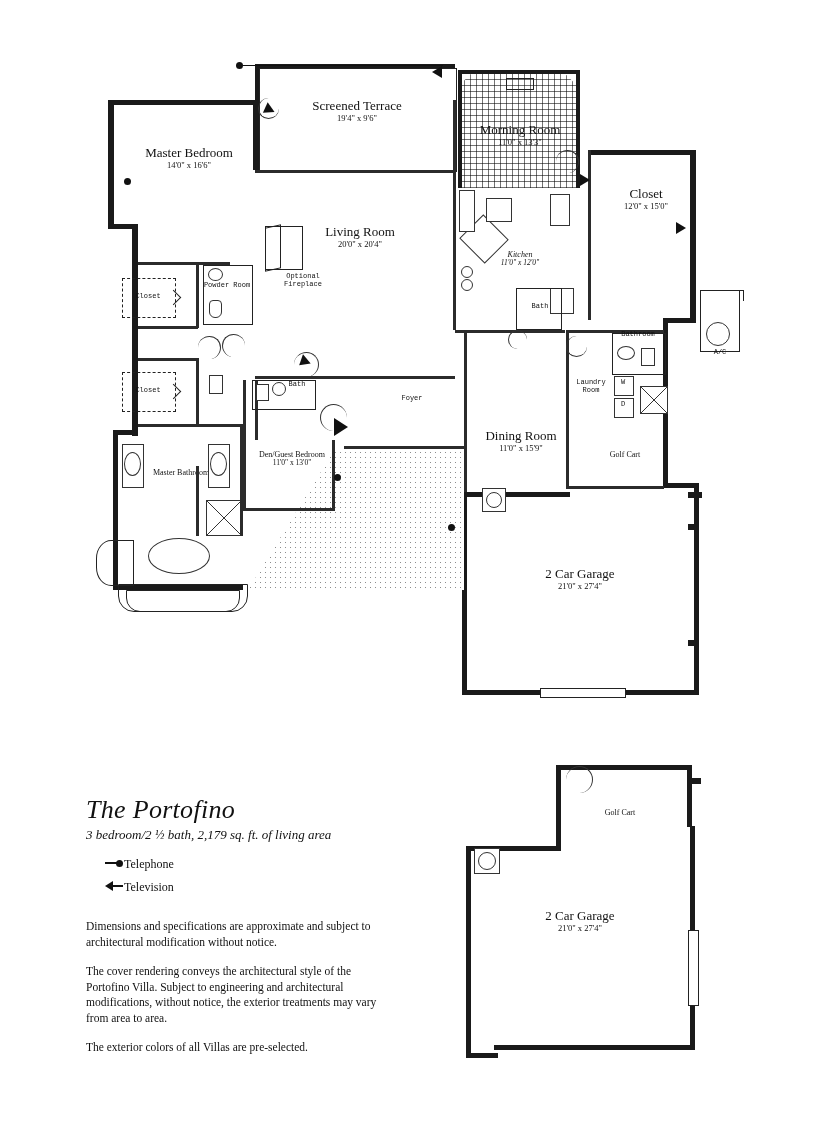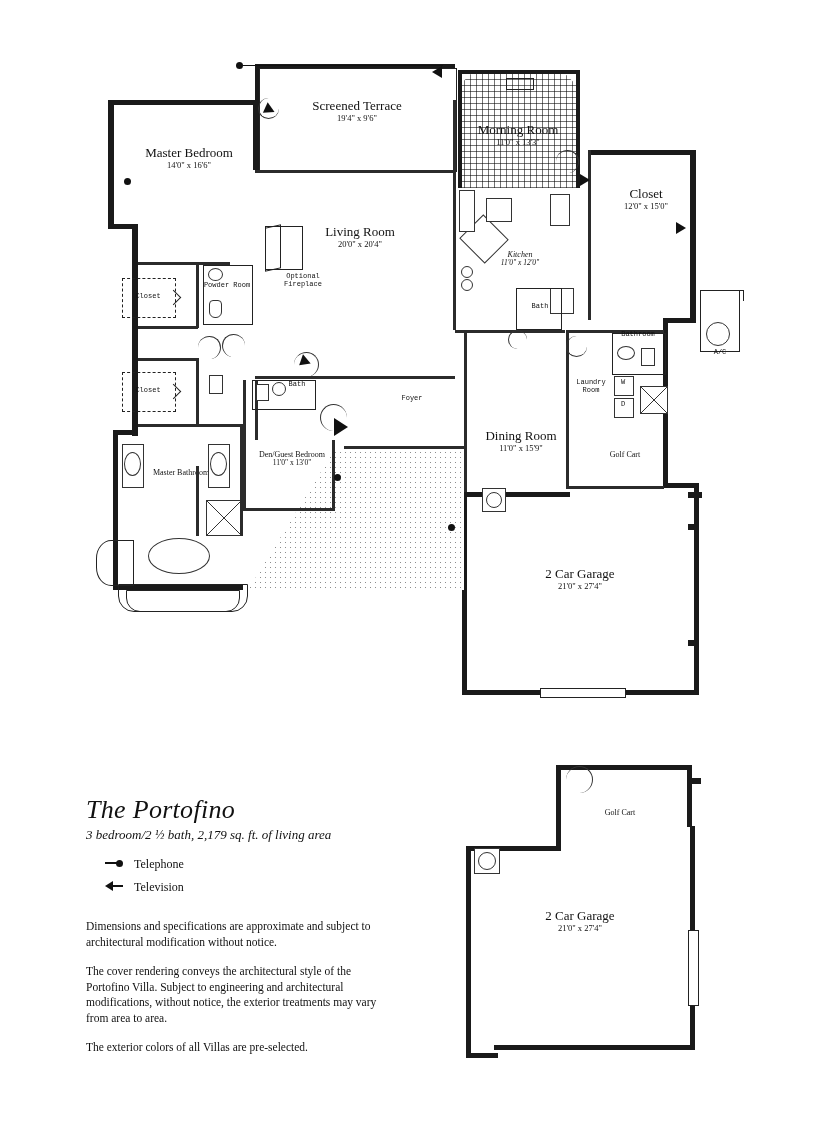--- a/index.html
+++ b/index.html
@@ -56,21 +56,21 @@
   
   .swing{position:absolute;border:1px solid #333;border-radius:50%;}
   .swing.tl{border-right:none;border-bottom:none;}
   .swing.tr{border-left:none;border-bottom:none;}
   .swing.bl{border-right:none;border-top:none;}
 
   
   .legend{position:absolute;left:86px;top:795px;width:330px;}
   .title{font-family:"Liberation Serif",serif;font-style:italic;font-size:26px;letter-spacing:.3px;margin:0 0 2px 0;}
   .subtitle{font-family:"Liberation Serif",serif;font-style:italic;font-size:13px;margin:0 0 14px 0;}
-  .keyrow{display:flex;align-items:flex-end;gap:10px;margin:0 0 8px 18px;font-size:12px;}
+  .keyrow{display:flex;align-items:flex-end;margin:0 0 8px 18px;font-size:12px;}
   .keyrow .ksym{width:20px;text-align:center;}
   .para{font-size:11.5px;line-height:1.35;margin:14px 0 0 0;max-width:308px;}
   .para.first{margin-top:24px;}
 
   .tele-ico{display:inline-block;position:relative;width:18px;height:10px;}
   .tele-ico::before{content:"";position:absolute;left:0;top:4.2px;width:13px;height:1.4px;background:#111;}
   .tele-ico::after{content:"";position:absolute;left:11px;top:1.5px;width:7px;height:7px;border-radius:50%;background:#111;}
   .tv-ico{display:inline-block;position:relative;width:18px;height:10px;}
   .tv-ico::before{content:"";position:absolute;left:6px;top:4.2px;width:12px;height:1.4px;background:#111;}
   .tv-ico::after{content:"";position:absolute;left:0;top:0;width:0;height:0;border-top:5px solid transparent;border-bottom:5px solid transparent;border-right:8px solid #111;}
@@ -177,21 +177,21 @@
 
     <div class="wall thin" style="left:453px;top:100px;width:3px;height:230px;"></div>
     <div class="wall thin" style="left:255px;top:380px;width:3px;height:60px;"></div>
     <div class="wall thin" style="left:255px;top:376px;width:200px;height:3px;"></div>
     <div class="wall thin" style="left:455px;top:330px;width:110px;height:3px;"></div>
 
     <div class="tile" style="left:458px;top:70px;width:120px;height:118px;clip-path:polygon(14% 0,86% 0,100% 14%,100% 100%,0 100%,0 14%);"></div>
     <div class="wall" style="left:458px;top:70px;width:122px;height:4px;"></div>
     <div class="wall" style="left:458px;top:70px;width:4px;height:118px;"></div>
     <div class="wall" style="left:576px;top:70px;width:4px;height:118px;"></div>
-    <div class="lbl" style="left:436px;top:122px;width:116px;padding-left:24px;">
+    <div class="lbl" style="left:462px;top:122px;width:116px;">
       <span class="nm">Morning Room</span>
       <span class="dm">11'0" x 13'3"</span>
     </div>
     <div class="outline" style="left:506px;top:78px;width:26px;height:10px;"></div>
 
     <div class="tile fine" style="left:458px;top:190px;width:120px;height:140px;"></div>
     <div class="lbl sm" style="left:470px;top:250px;width:100px;font-style:italic;">
       <span class="nm">Kitchen</span>
       <span class="dm">11'0" x 12'0"</span>
     </div>

